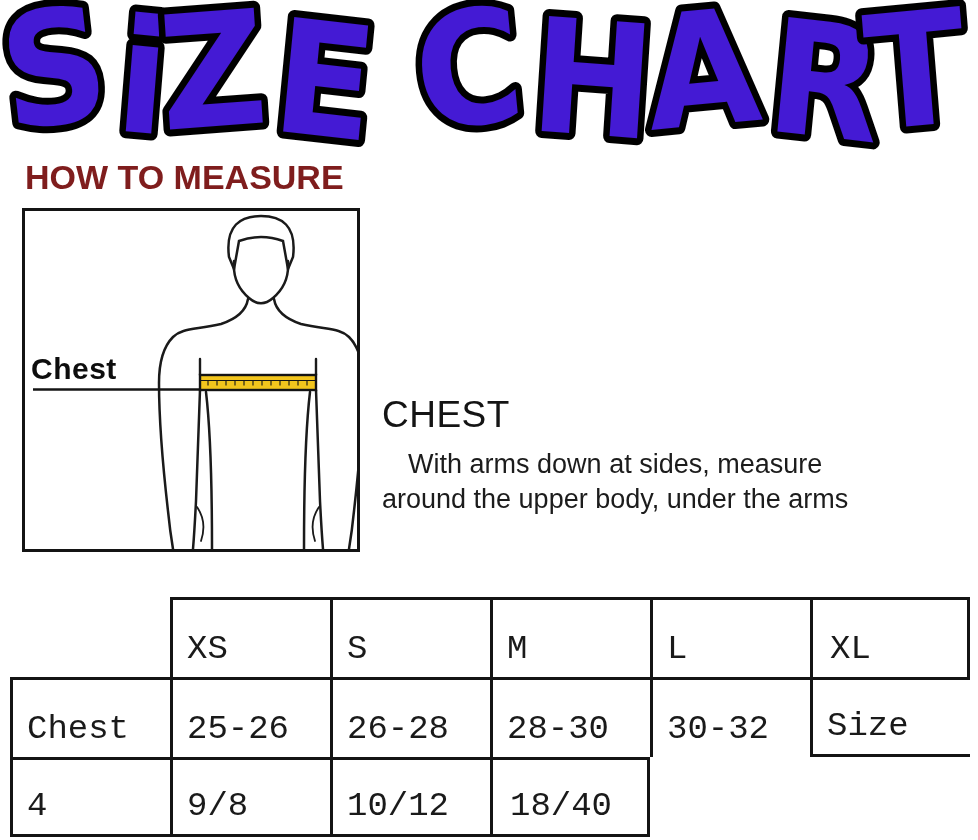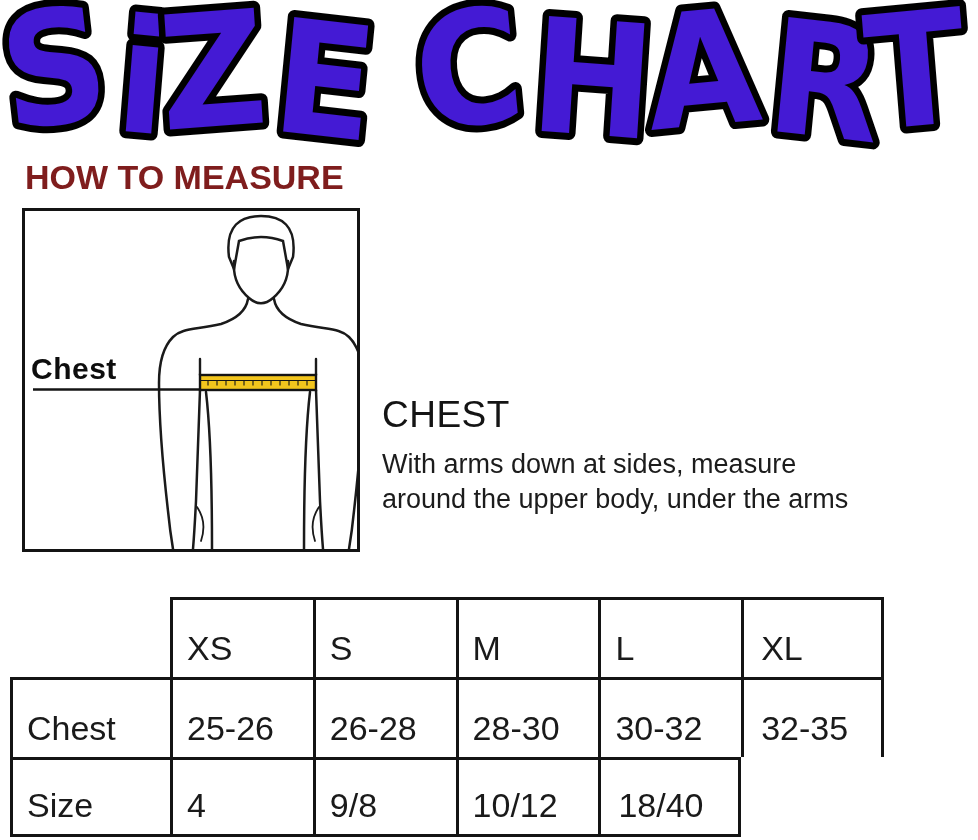--- a/index.html
+++ b/index.html
@@ -28,27 +28,27 @@
     position:absolute;left:31px;top:352px;
     font-size:30px;font-weight:bold;color:#0d0d0d;letter-spacing:0.5px;
   }
   
   .chest-heading{
     position:absolute;left:382px;top:394px;margin:0;
     font-size:37px;font-weight:normal;letter-spacing:0.5px;color:#141414;
   }
   .instructions{
     position:absolute;left:382px;top:447px;
-    font-size:27px;line-height:35px;color:#1c1c1c;white-space:nowrap;
+    font-size:27px;line-height:35px;color:#1c1c1c;white-space:nowrap;text-align:center;
   }
   
   .size-table{
-    position:absolute;left:10px;top:597px;width:874px;
+    position:absolute;left:10px;top:597px;width:960px;
     display:grid;grid-template-columns:160px repeat(5,1fr);
-    grid-auto-rows:80px;box-sizing:border-box;
+    grid-auto-rows:80px;box-sizing:border-box;font-family:Liberation Mono, monospace;
   }
   .cell{
     border-left:3px solid #141414;border-top:3px solid #141414;
     display:flex;align-items:flex-end;
     padding:0 0 9px 14px;font-size:34px;color:#1a1a1a;
     box-sizing:border-box;overflow:hidden;
   }
   .cell.last-col{border-right:3px solid #141414;padding-left:17px;}
   .cell.last-row{border-bottom:3px solid #141414;text-align:center;}
   .cell.corner{border:none;}
@@ -112,20 +112,19 @@
   <div class="cell">S</div>
   <div class="cell">M</div>
   <div class="cell">L</div>
   <div class="cell last-col">XL</div>
 
   <div class="cell">Chest</div>
   <div class="cell">25-26</div>
   <div class="cell">26-28</div>
   <div class="cell">28-30</div>
   <div class="cell">30-32</div>
-  <div class="cell last-col">32-35</div>
 
   <div class="cell last-row">Size</div>
   <div class="cell last-row">4</div>
   <div class="cell last-row">9/8</div>
   <div class="cell last-row">10/12</div>
   <div class="cell last-row last-col">18/40</div>
 </div>
 
 </body></html>

